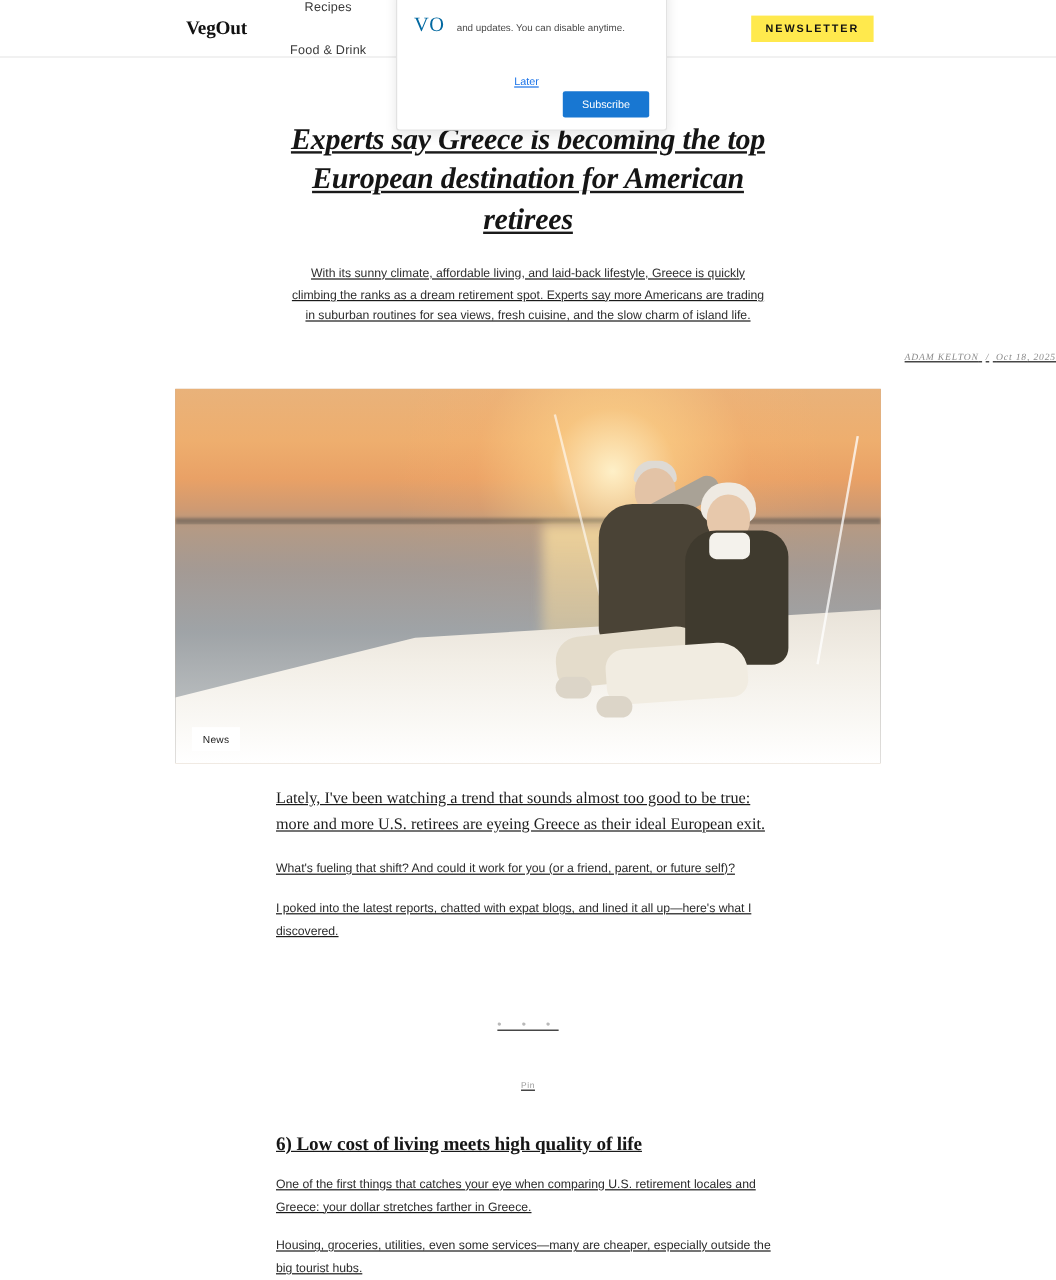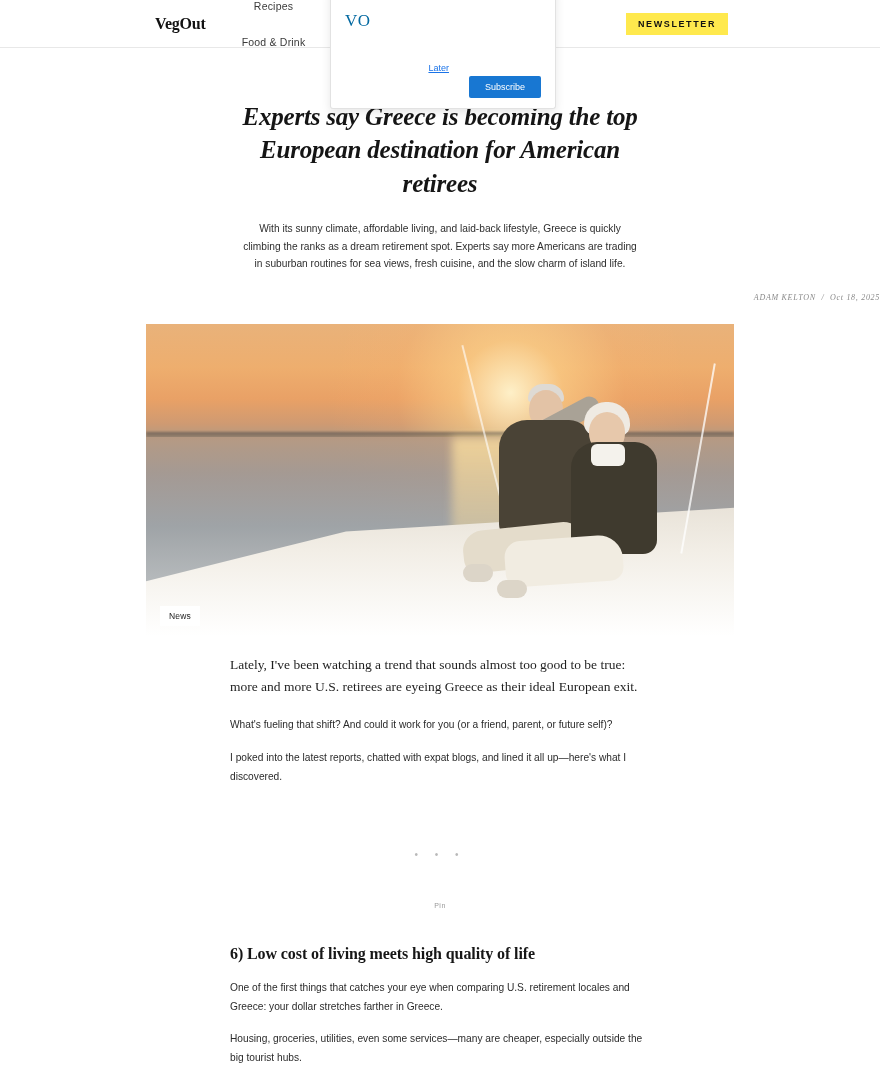--- a/index.html
+++ b/index.html
@@ -106,21 +106,21 @@
     color: #fff;
     background: #1877d2;
     border: none;
     border-radius: 2px;
     padding: 6px 16px;
     cursor: pointer;
     margin-top: 37px;
   }
 
   
-  .article { padding-top: 52px; }
+  .article { padding-top: 52px; text-decoration: underline; }
   .headline {
     font-family: "Liberation Serif", serif;
     font-size: 25px;
     font-style: italic;
     font-weight: 700;
     line-height: 1.33;
     text-align: center;
     color: #151515;
     margin: 0 auto;
     width: 420px;
@@ -291,20 +291,21 @@
   <nav class="nav">
     <span class="nav-item">Recipes</span>
     <span class="nav-item">Food &amp; Drink</span>
   </nav>
   <button class="newsletter-btn">NEWSLETTER</button>
 </header>
 
 <div class="notif">
   <div class="notif-row">
     <div class="notif-logo">VO</div>
+    <div class="notif-text">and updates. You can disable anytime.</div>
   </div>
   <div class="notif-actions">
     <button class="notif-later">Later</button>
     <button class="notif-subscribe">Subscribe</button>
   </div>
 </div>
 
 <main class="article">
 
   <h1 class="headline">Experts say Greece is becoming the top European destination for American retirees</h1>

